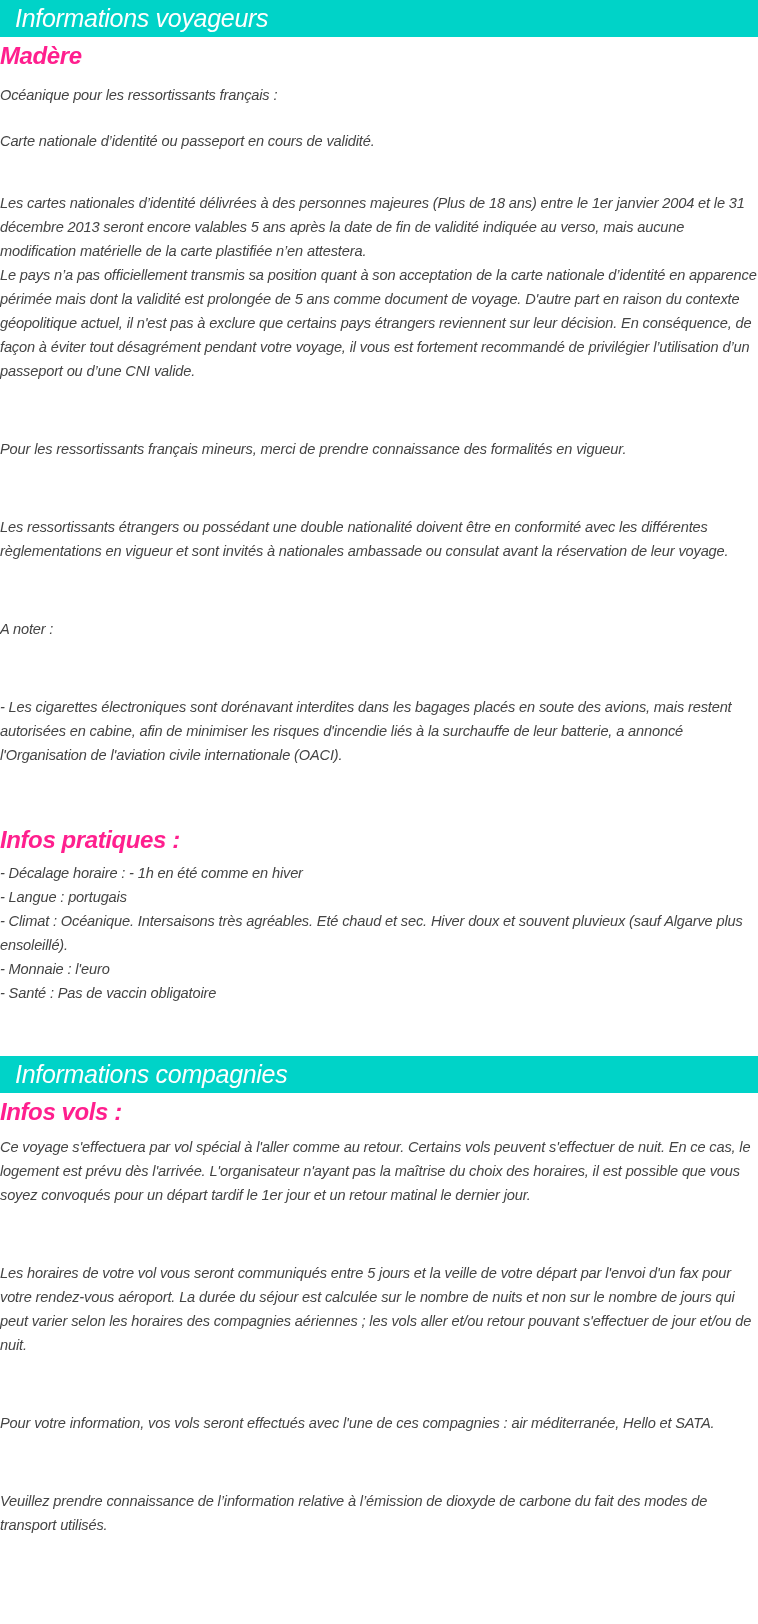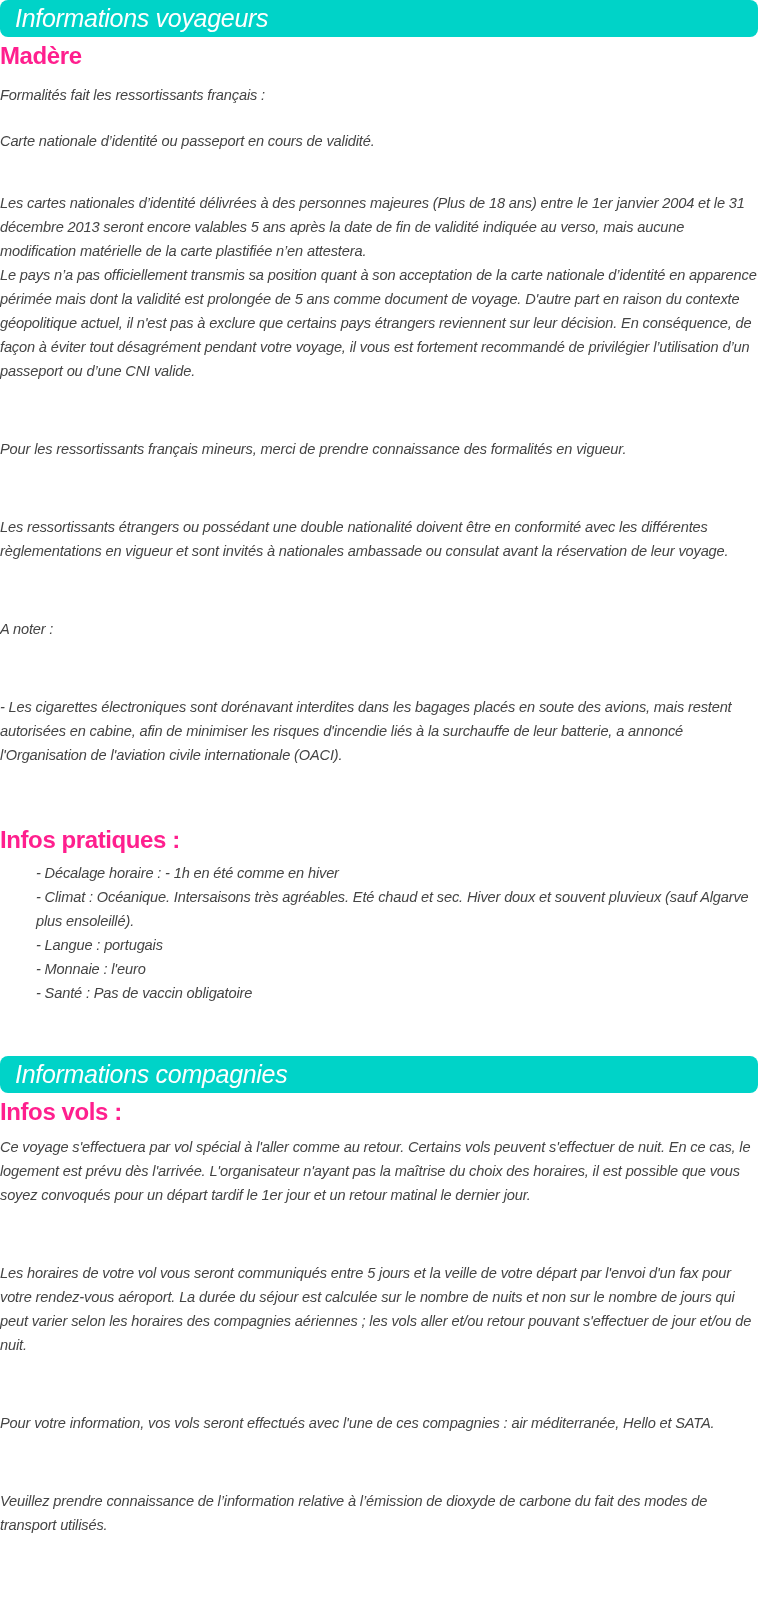--- a/index.html
+++ b/index.html
@@ -18,51 +18,51 @@
       height: 37px;
       background: #00d3c8;
       color: #ffffff;
       font-family: "Liberation Sans", sans-serif;
       font-style: italic;
       font-size: 25px;
       line-height: 37px;
       padding-left: 15px;
       letter-spacing: -0.3px;
       box-sizing: border-box;
-      border-radius: 8px;
     }
     .sub-title {
       color: #ff1f8e;
       font-family: "Liberation Sans", sans-serif;
+      font-style: italic;
       font-size: 24px;
       line-height: 30px;
       margin: 4px 0 0 0;
       letter-spacing: -0.4px;
     }
     .para {
       font-family: "Liberation Sans", sans-serif;
       font-style: italic;
       font-size: 14.6px;
       line-height: 24px;
       color: #444444;
       margin: 0;
       letter-spacing: -0.15px;
     }
     .gap-s { height: 24px; }
-    .list-line { display: block; padding-left: 36px; }
+    .list-line { display: block; }
   </style>
 </head>
 <body>
 
 <div>
   <div class="section-band">Informations voyageurs</div>
   <h2 class="sub-title">Madère</h2>
 
   <div style="height:12px"></div>
-  <p class="para">Formalités fait les ressortissants français :</p>
+  <p class="para">Océanique pour les ressortissants français :</p>
   <div class="gap-s" style="height:22px"></div>
   <p class="para">Carte nationale d’identité ou passeport en cours de validité.</p>
   <div style="height:38px"></div>
   <p class="para">Les cartes nationales d’identité délivrées à des personnes majeures (Plus de 18 ans) entre le 1er janvier 2004 et le 31 décembre 2013 seront encore valables 5 ans après la date de fin de validité indiquée au verso, mais aucune modification matérielle de la carte plastifiée n’en attestera.</p>
   <p class="para">Le pays n’a pas officiellement transmis sa position quant à son acceptation de la carte nationale d’identité en apparence périmée mais dont la validité est prolongée de 5 ans comme document de voyage. D'autre part en raison du contexte géopolitique actuel, il n'est pas à exclure que certains pays étrangers reviennent sur leur décision. En conséquence, de façon à éviter tout désagrément pendant votre voyage, il vous est fortement recommandé de privilégier l’utilisation d’un passeport ou d’une CNI valide.</p>
   <div style="height:54px"></div>
   <p class="para">Pour les ressortissants français mineurs, merci de prendre connaissance des formalités en vigueur.</p>
   <div style="height:54px"></div>
   <p class="para">Les ressortissants étrangers ou possédant une double nationalité doivent être en conformité avec les différentes règlementations en vigueur et sont invités à nationales ambassade ou consulat avant la réservation de leur voyage.</p>
   <div style="height:54px"></div>
@@ -70,22 +70,22 @@
   <div style="height:54px"></div>
   <p class="para">- Les cigarettes électroniques sont dorénavant interdites dans les bagages placés en soute des avions, mais restent autorisées en cabine, afin de minimiser les risques d'incendie liés à la surchauffe de leur batterie, a annoncé l'Organisation de l'aviation civile internationale (OACI).</p>
   <div style="height:54px"></div>
 </div>
 
 <div>
   <h2 class="sub-title" style="">Infos pratiques :</h2>
   <div style="height:6px"></div>
   <div>
     <p class="para list-line">- Décalage horaire : - 1h en été comme en hiver</p>
+    <p class="para list-line">- Langue : portugais</p>
     <p class="para list-line">- Climat :  Océanique. Intersaisons très agréables. Eté chaud et sec. Hiver doux et souvent pluvieux (sauf Algarve plus ensoleillé).</p>
-    <p class="para list-line">- Langue : portugais</p>
     <p class="para list-line">- Monnaie :  l'euro</p>
     <p class="para list-line">- Santé : Pas de vaccin obligatoire</p>
   </div>
 </div>
 
 <div style="height:51px"></div>
 
 <div>
   <div class="section-band">Informations compagnies</div>
   <h2 class="sub-title">Infos vols :</h2>

